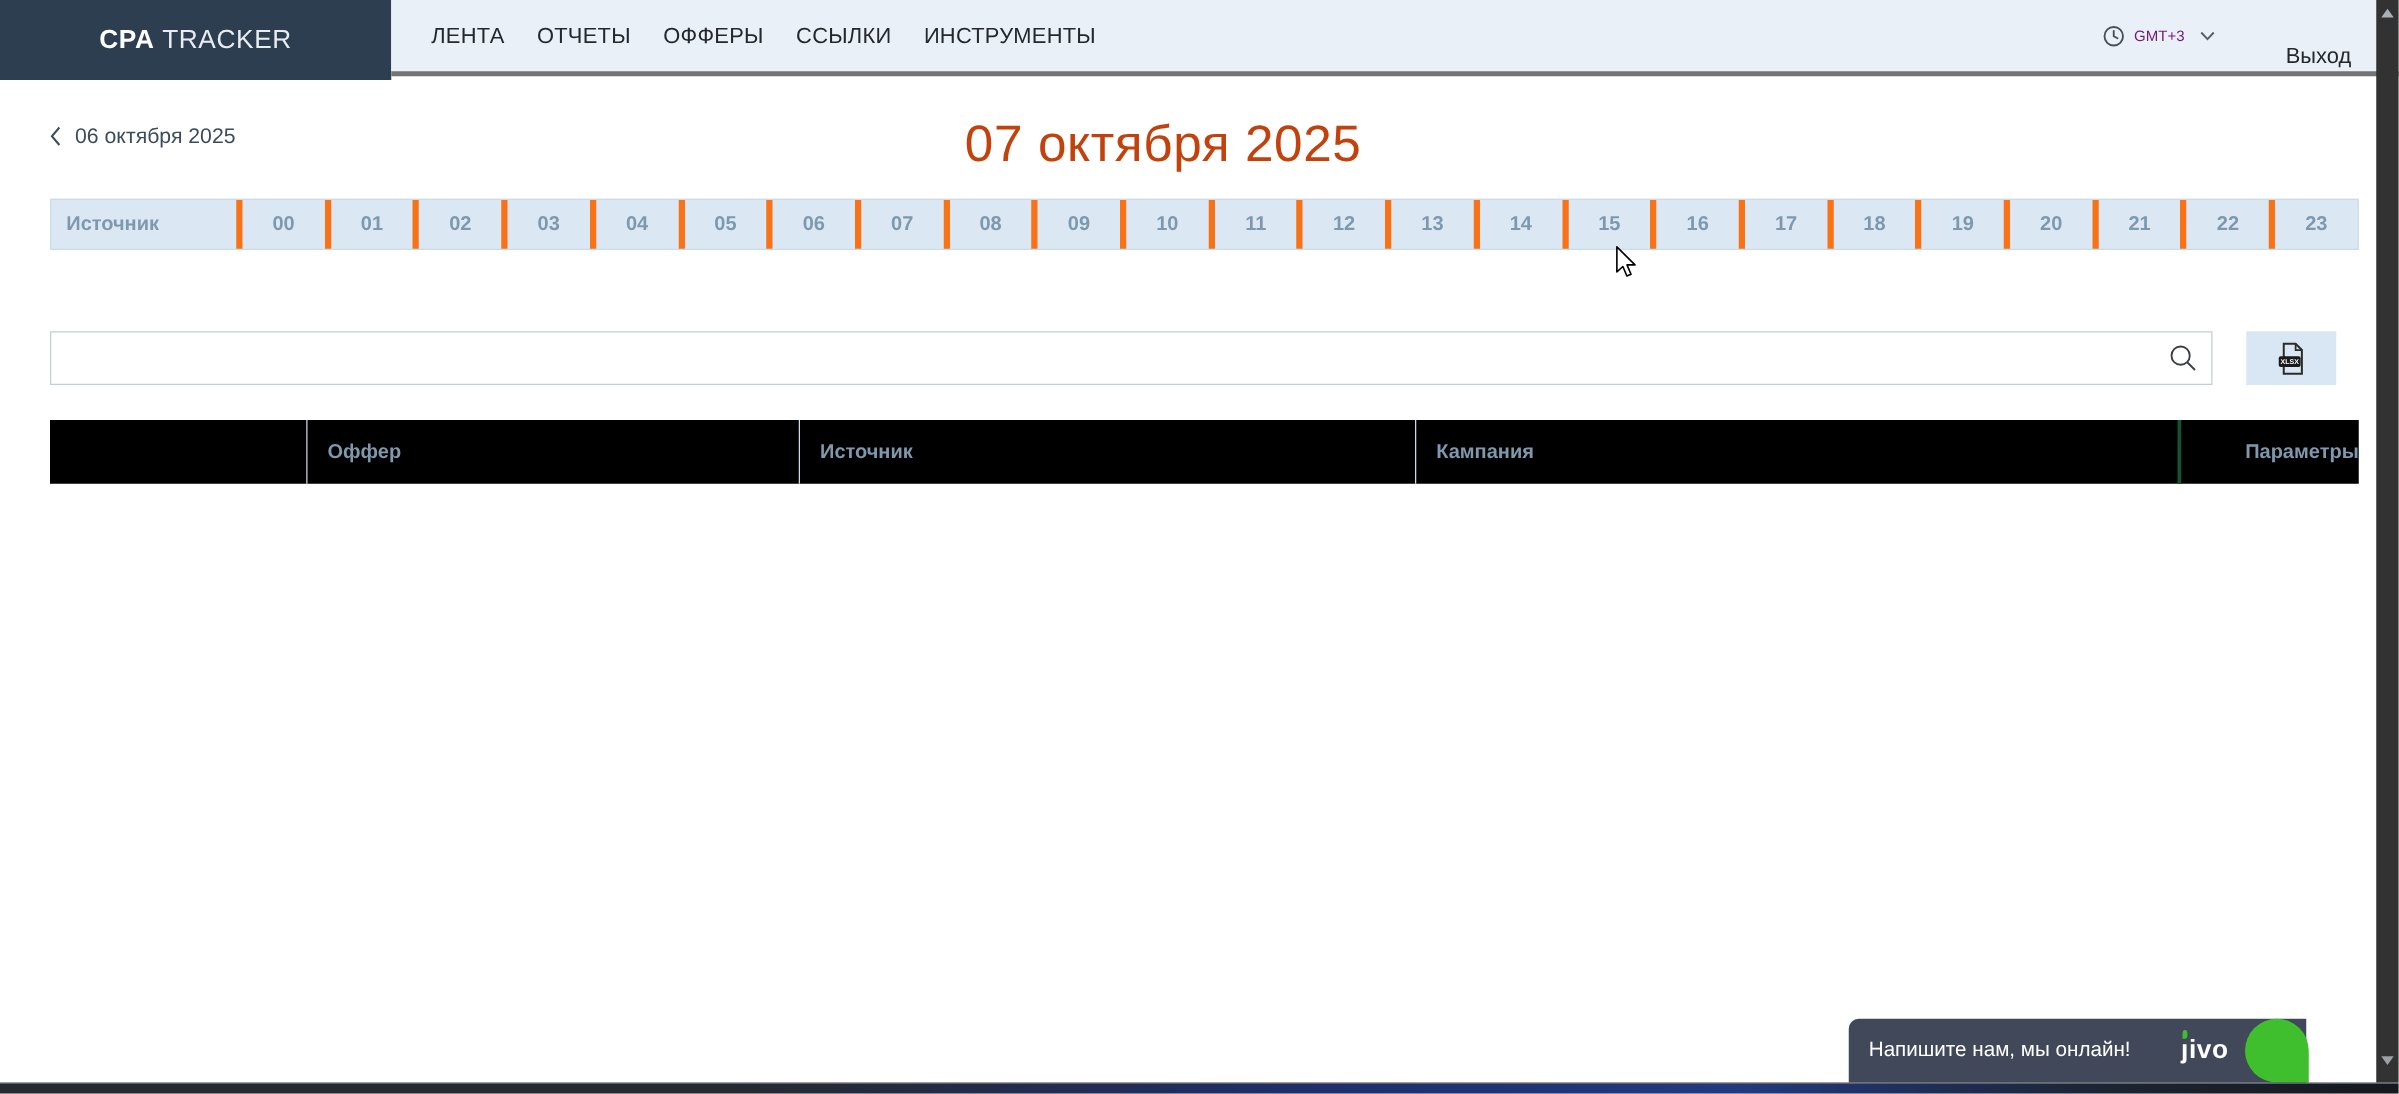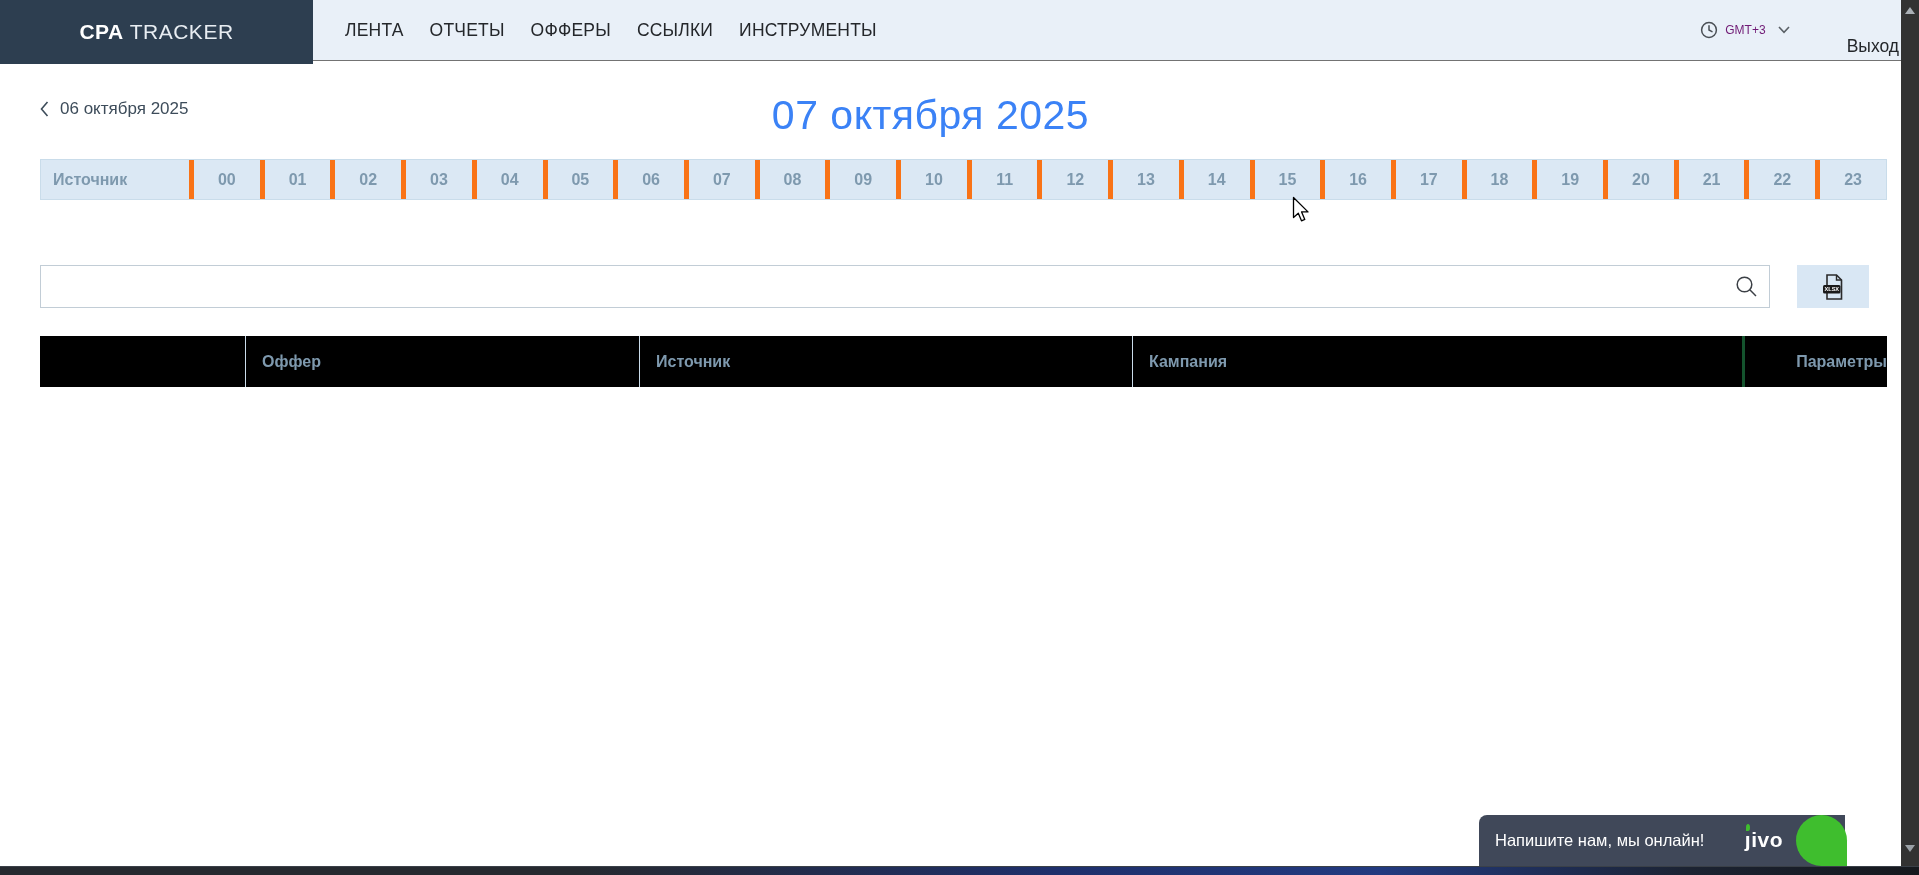--- a/index.html
+++ b/index.html
@@ -17,44 +17,44 @@
     width: 313px; height: 64px;
     background: #2d3e50;
     display: flex; align-items: center; justify-content: center;
     color: #ffffff; font-size: 21px; letter-spacing: 0.5px;
     flex-shrink: 0;
   }
   .logo-block .brand-bold { font-weight: 700; margin-right: 6px; }
   .logo-block .brand-light { font-weight: 300; color: #e8edf2; }
   .nav-bar {
     flex: 1; background: #e9f0f8;
-    border-bottom: 1px solid #737373;
+    border-bottom: 4px solid #737373;
     display: flex; align-items: center;
-    padding-left: 19px; padding-right: 20px;
+    padding-left: 19px; padding-right: 38px;
   }
   .nav-item {
     padding: 0 13px; font-size: 17.5px; color: #24272b;
     cursor: pointer; white-space: nowrap; letter-spacing: 0.2px;
   }
   .nav-right { margin-left: auto; display: flex; align-items: center; }
   .tz-group { display: flex; align-items: center; cursor: pointer; }
   .tz-group svg { display: block; }
   .tz-label { font-size: 12px; color: #701a75; margin: 0 12px 0 7px; }
   .logout { font-size: 17.5px; color: #24272b; margin-left: 57px; cursor: pointer; margin-top: 32px; }
 
   
   .date-row { position: relative; margin-top: 28px; height: 58px; }
   .prev-link {
     position: absolute; left: 40px; top: 10px;
     display: flex; align-items: center; gap: 11px;
     font-size: 17px; color: #3d4c5a; cursor: pointer;
   }
   .page-title {
     text-align: center; font-size: 41px; font-weight: 300;
-    color: #3b82f6; letter-spacing: 0.5px; line-height: 52px;
+    color: #c2410c; letter-spacing: 0.5px; line-height: 52px;
     width: 1861px;
   }
 
   
   .hours-row {
     margin: 12px 32px 0 40px;
     height: 41px;
     background: #dbe8f4;
     border: 1px solid #c9dcea;
     display: flex; align-items: stretch;

